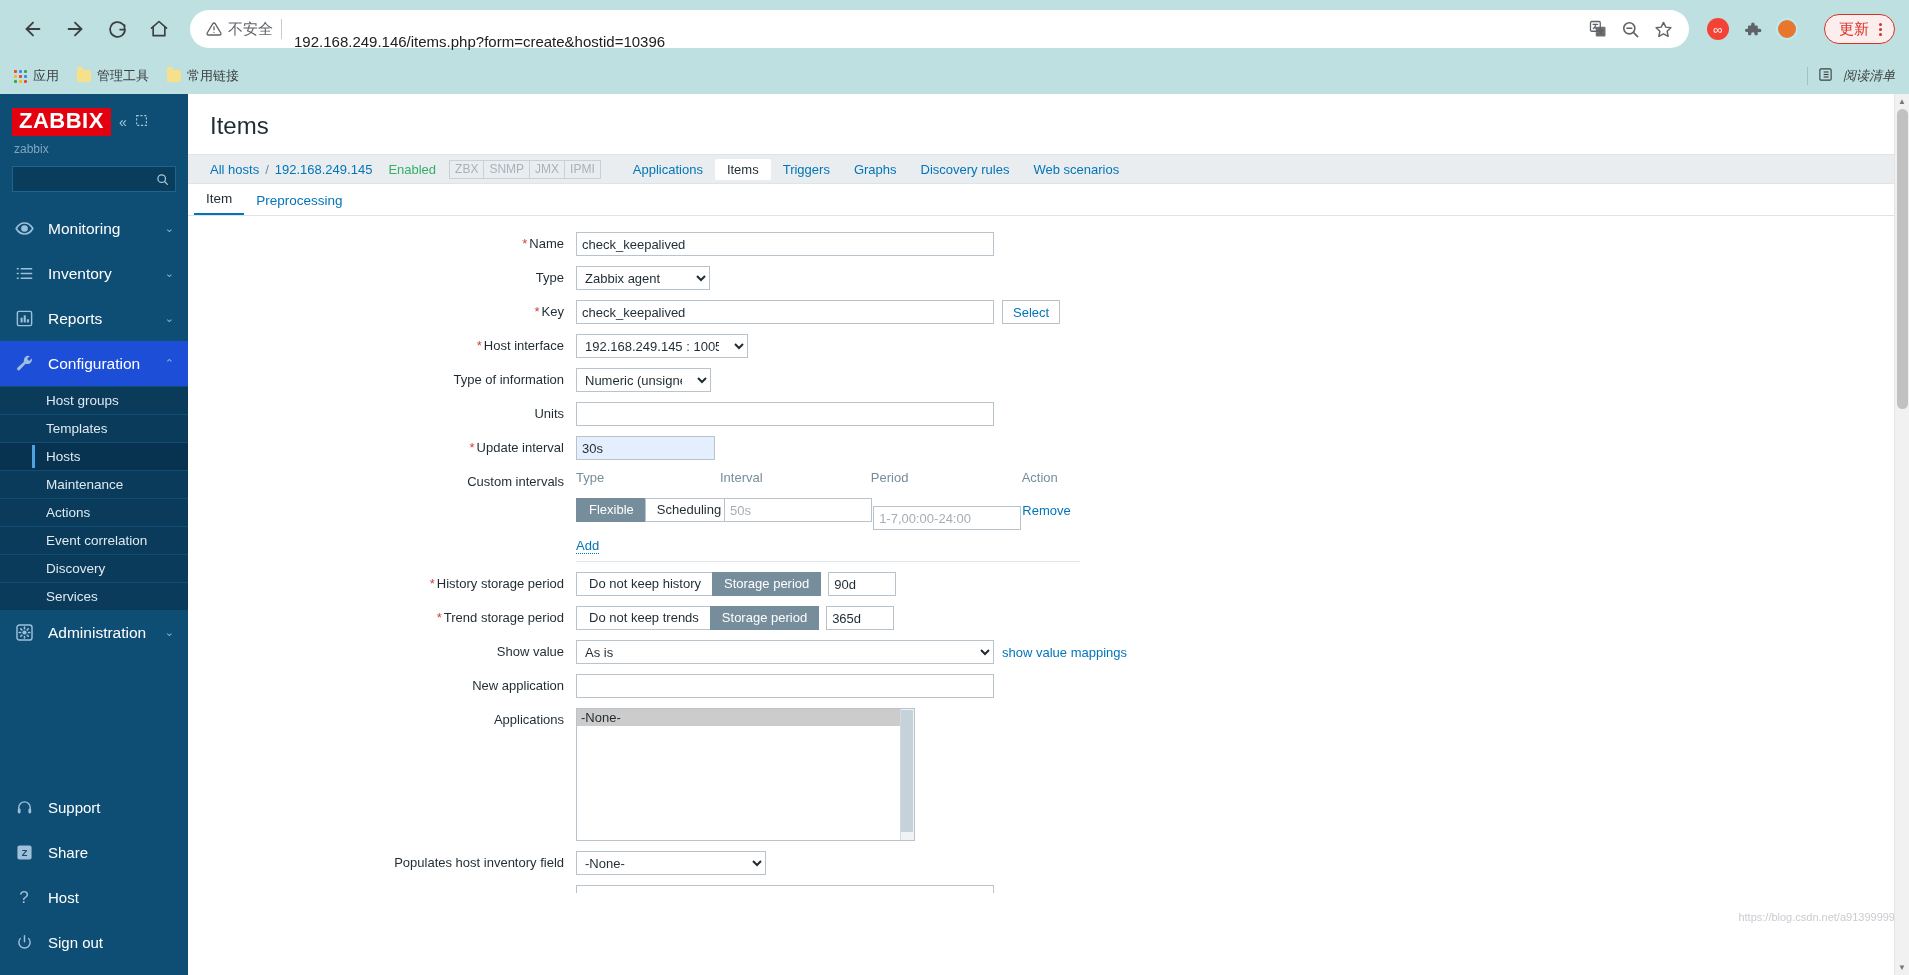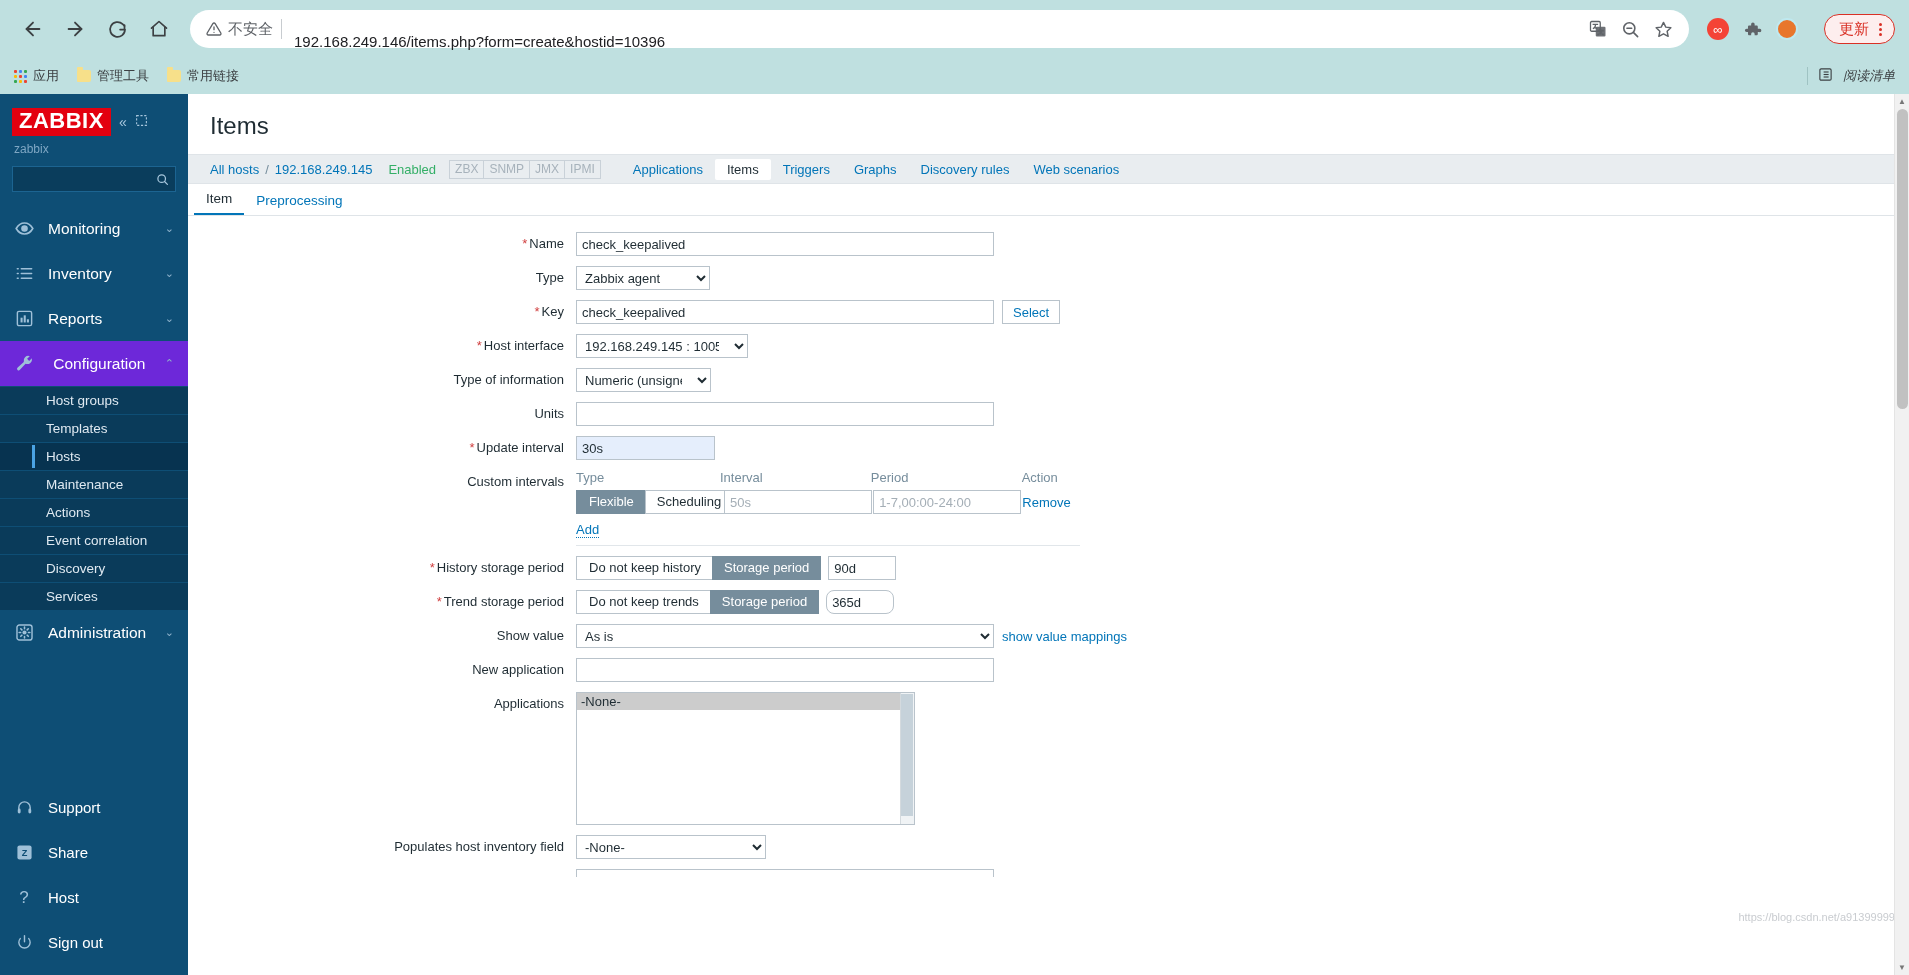--- a/index.html
+++ b/index.html
@@ -172,21 +172,21 @@
     font-size: 15.5px;
     color: #ffffff;
     cursor: pointer;
   }
   .nav-item .nav-ico {
     width: 20px; flex: 0 0 20px; display: flex; align-items: center; justify-content: center;
     color: #9fc0d8;
   }
   .nav-item .nav-label { flex: 1 1 auto; }
   .nav-item .nav-chev { color: #8fb3cc; font-size: 11px; padding-right: 14px; }
-  .nav-item.active { background: #6d28d9; text-align: center; }
+  .nav-item.active { background: #1d4ed8; }
   .submenu { background: #0a3b5a; }
   .sub-item {
     height: 28px;
     display: flex; align-items: center;
     padding-left: 46px;
     font-size: 13.5px;
     color: #dfe9f1;
     border-top: 1px solid #0e4e75;
     position: relative;
     cursor: pointer;
@@ -806,21 +806,21 @@
               <div class="c1">
                 <div class="seg">
                   <div class="on">Flexible</div>
                   <div>Scheduling</div>
                 </div>
               </div>
               <div class="c2">
                 <input class="txt" style="width: 148px;" placeholder="50s" value="">
               </div>
               <div class="c3">
-                <input class="txt" style="width: 148px;" placeholder="1-7,00:00-24:00" value="">
+                <input class="txt" style="width: 148px; margin-top: 16px;" placeholder="1-7,00:00-24:00" value="">
               </div>
               <div class="c4">
                 <span class="link-plain">Remove</span>
               </div>
             </div>
             <div class="ci-add">
               <span class="link-dotted">Add</span>
             </div>
           </div>
         </div>
@@ -841,21 +841,21 @@
 
       <div class="frow">
         <div class="flabel">
           <span class="req">*</span><span>Trend storage period</span>
         </div>
         <div class="fctl">
           <div class="seg">
             <div>Do not keep trends</div>
             <div class="on">Storage period</div>
           </div>
-          <input class="txt w-small" style="margin-left: -1px; border-radius: 8px;" value="365d">
+          <input class="txt w-small" style="margin-left: -1px;" value="365d">
         </div>
       </div>
 
       <div class="frow">
         <div class="flabel"><span>Show value</span></div>
         <div class="fctl">
           <select class="sel" style="width:418px"><option>As is</option></select>
           <span class="link-plain">show value mappings</span>
         </div>
       </div>

